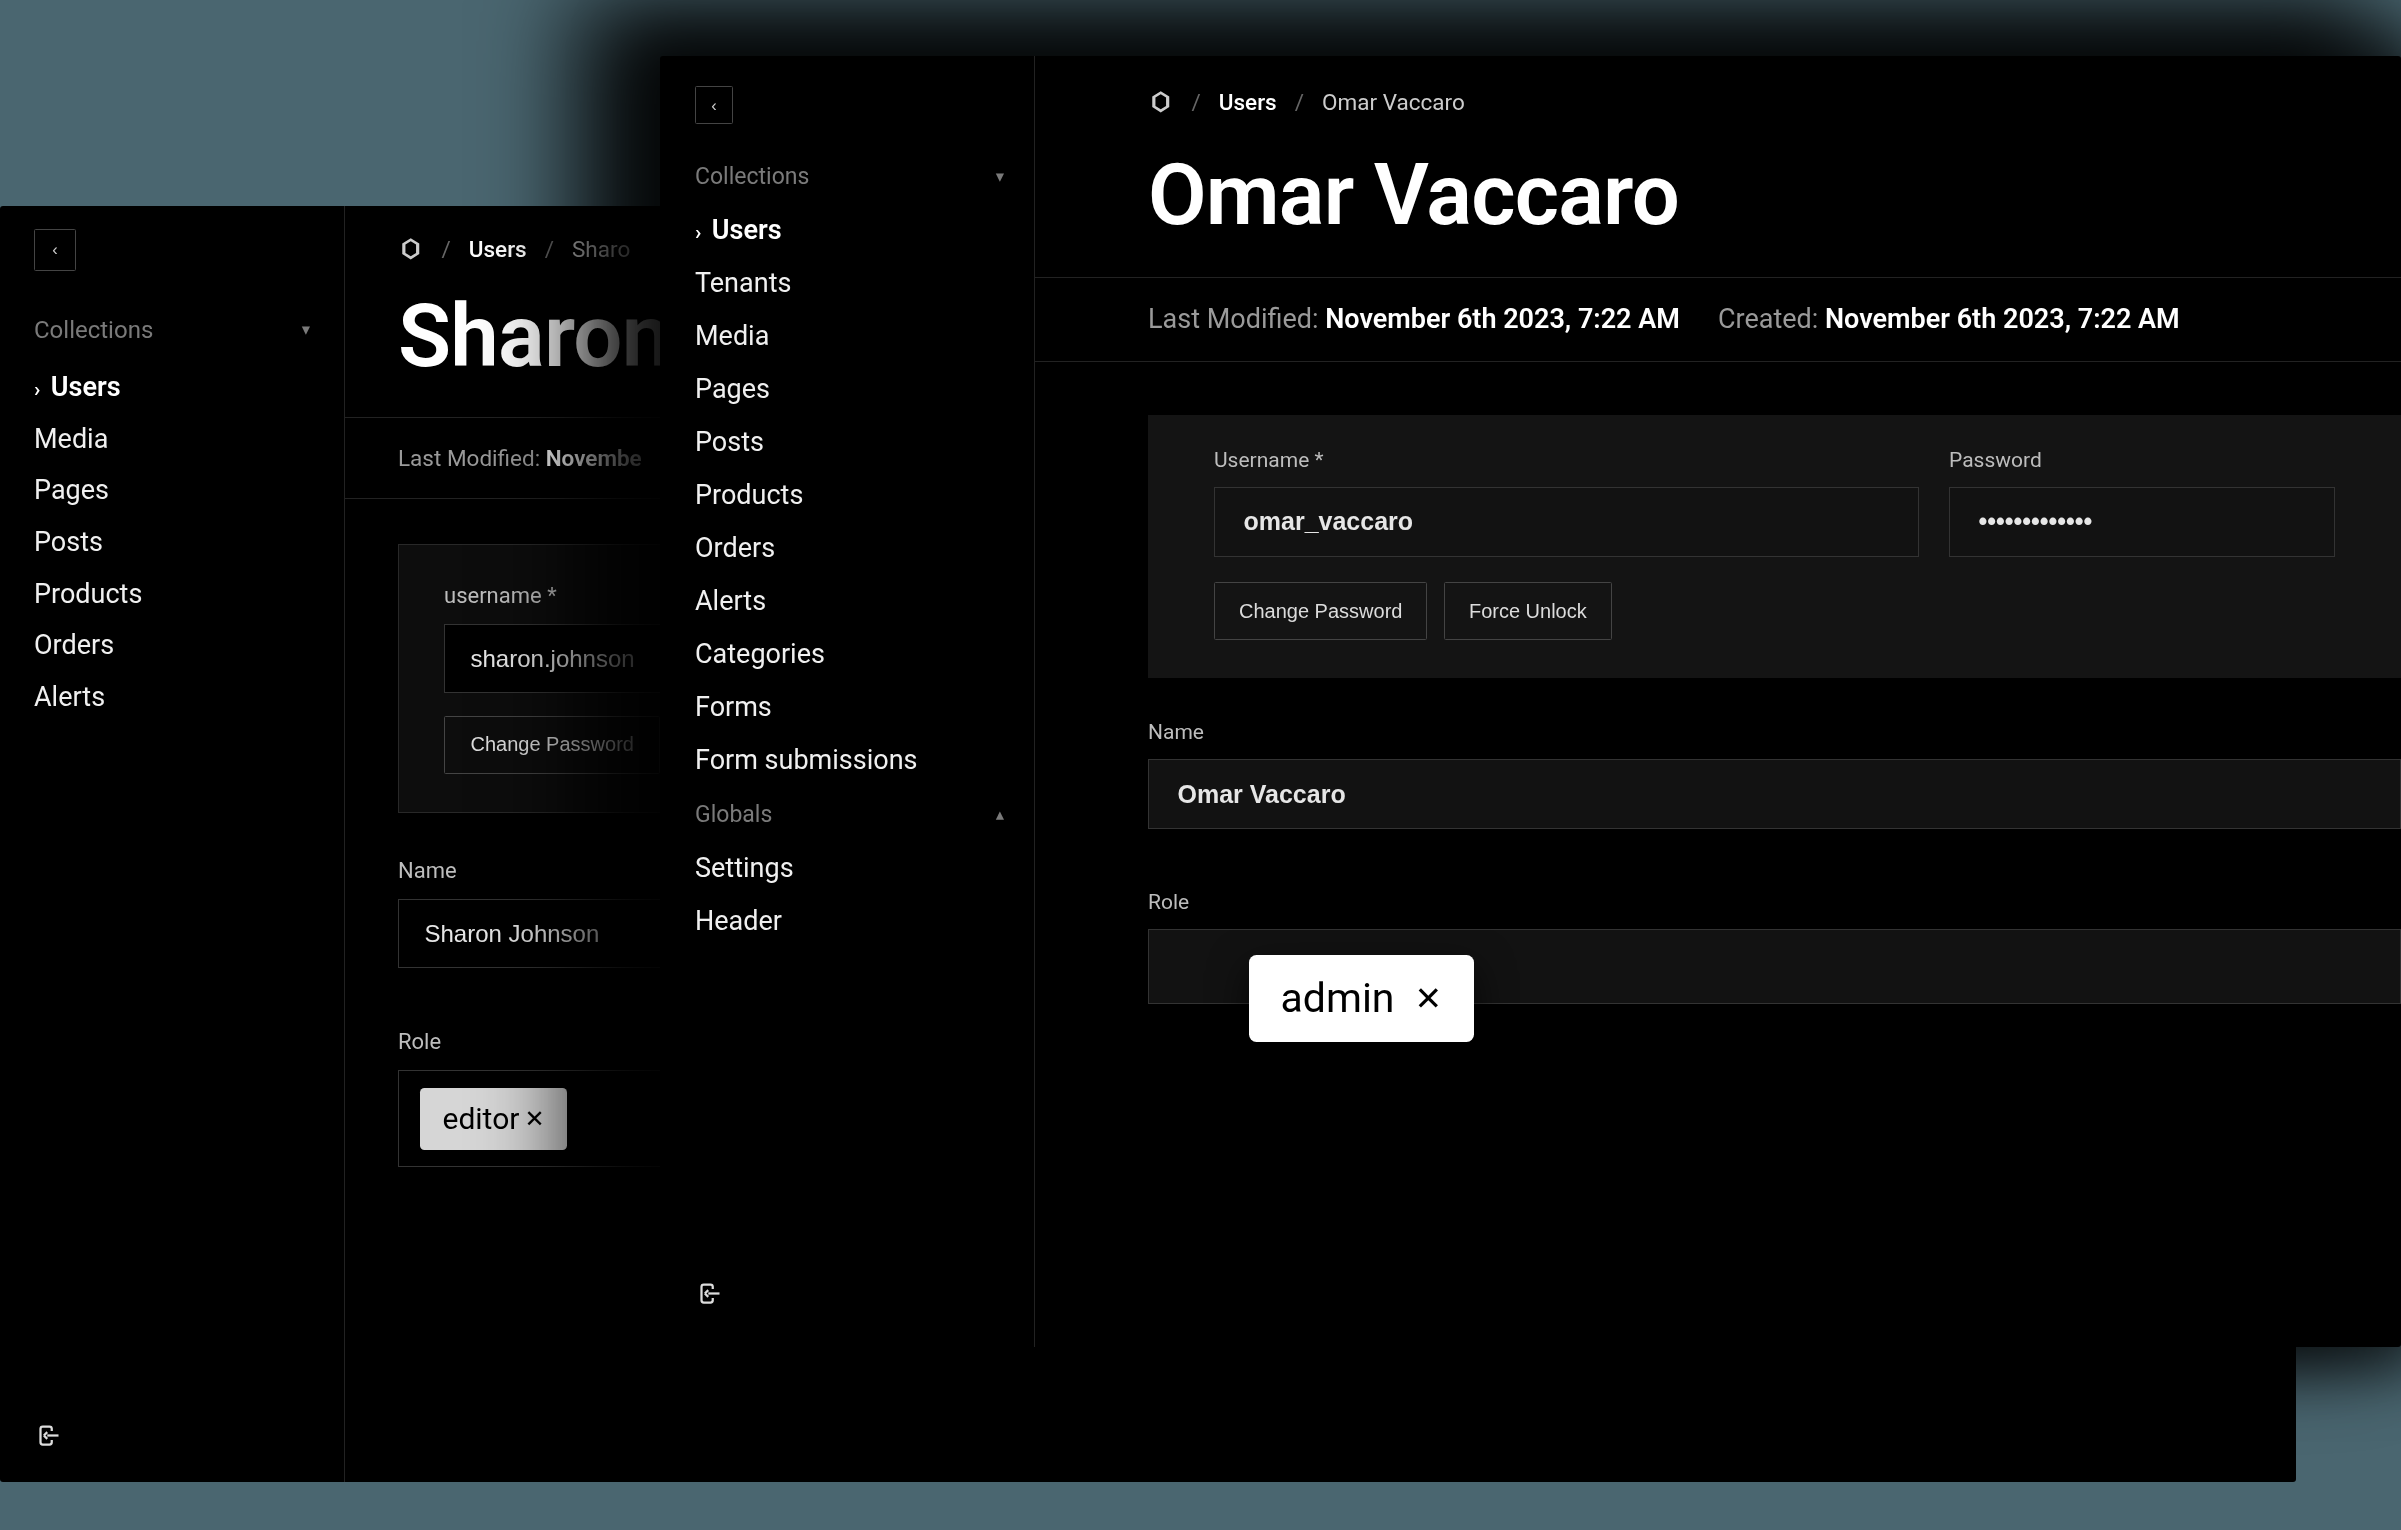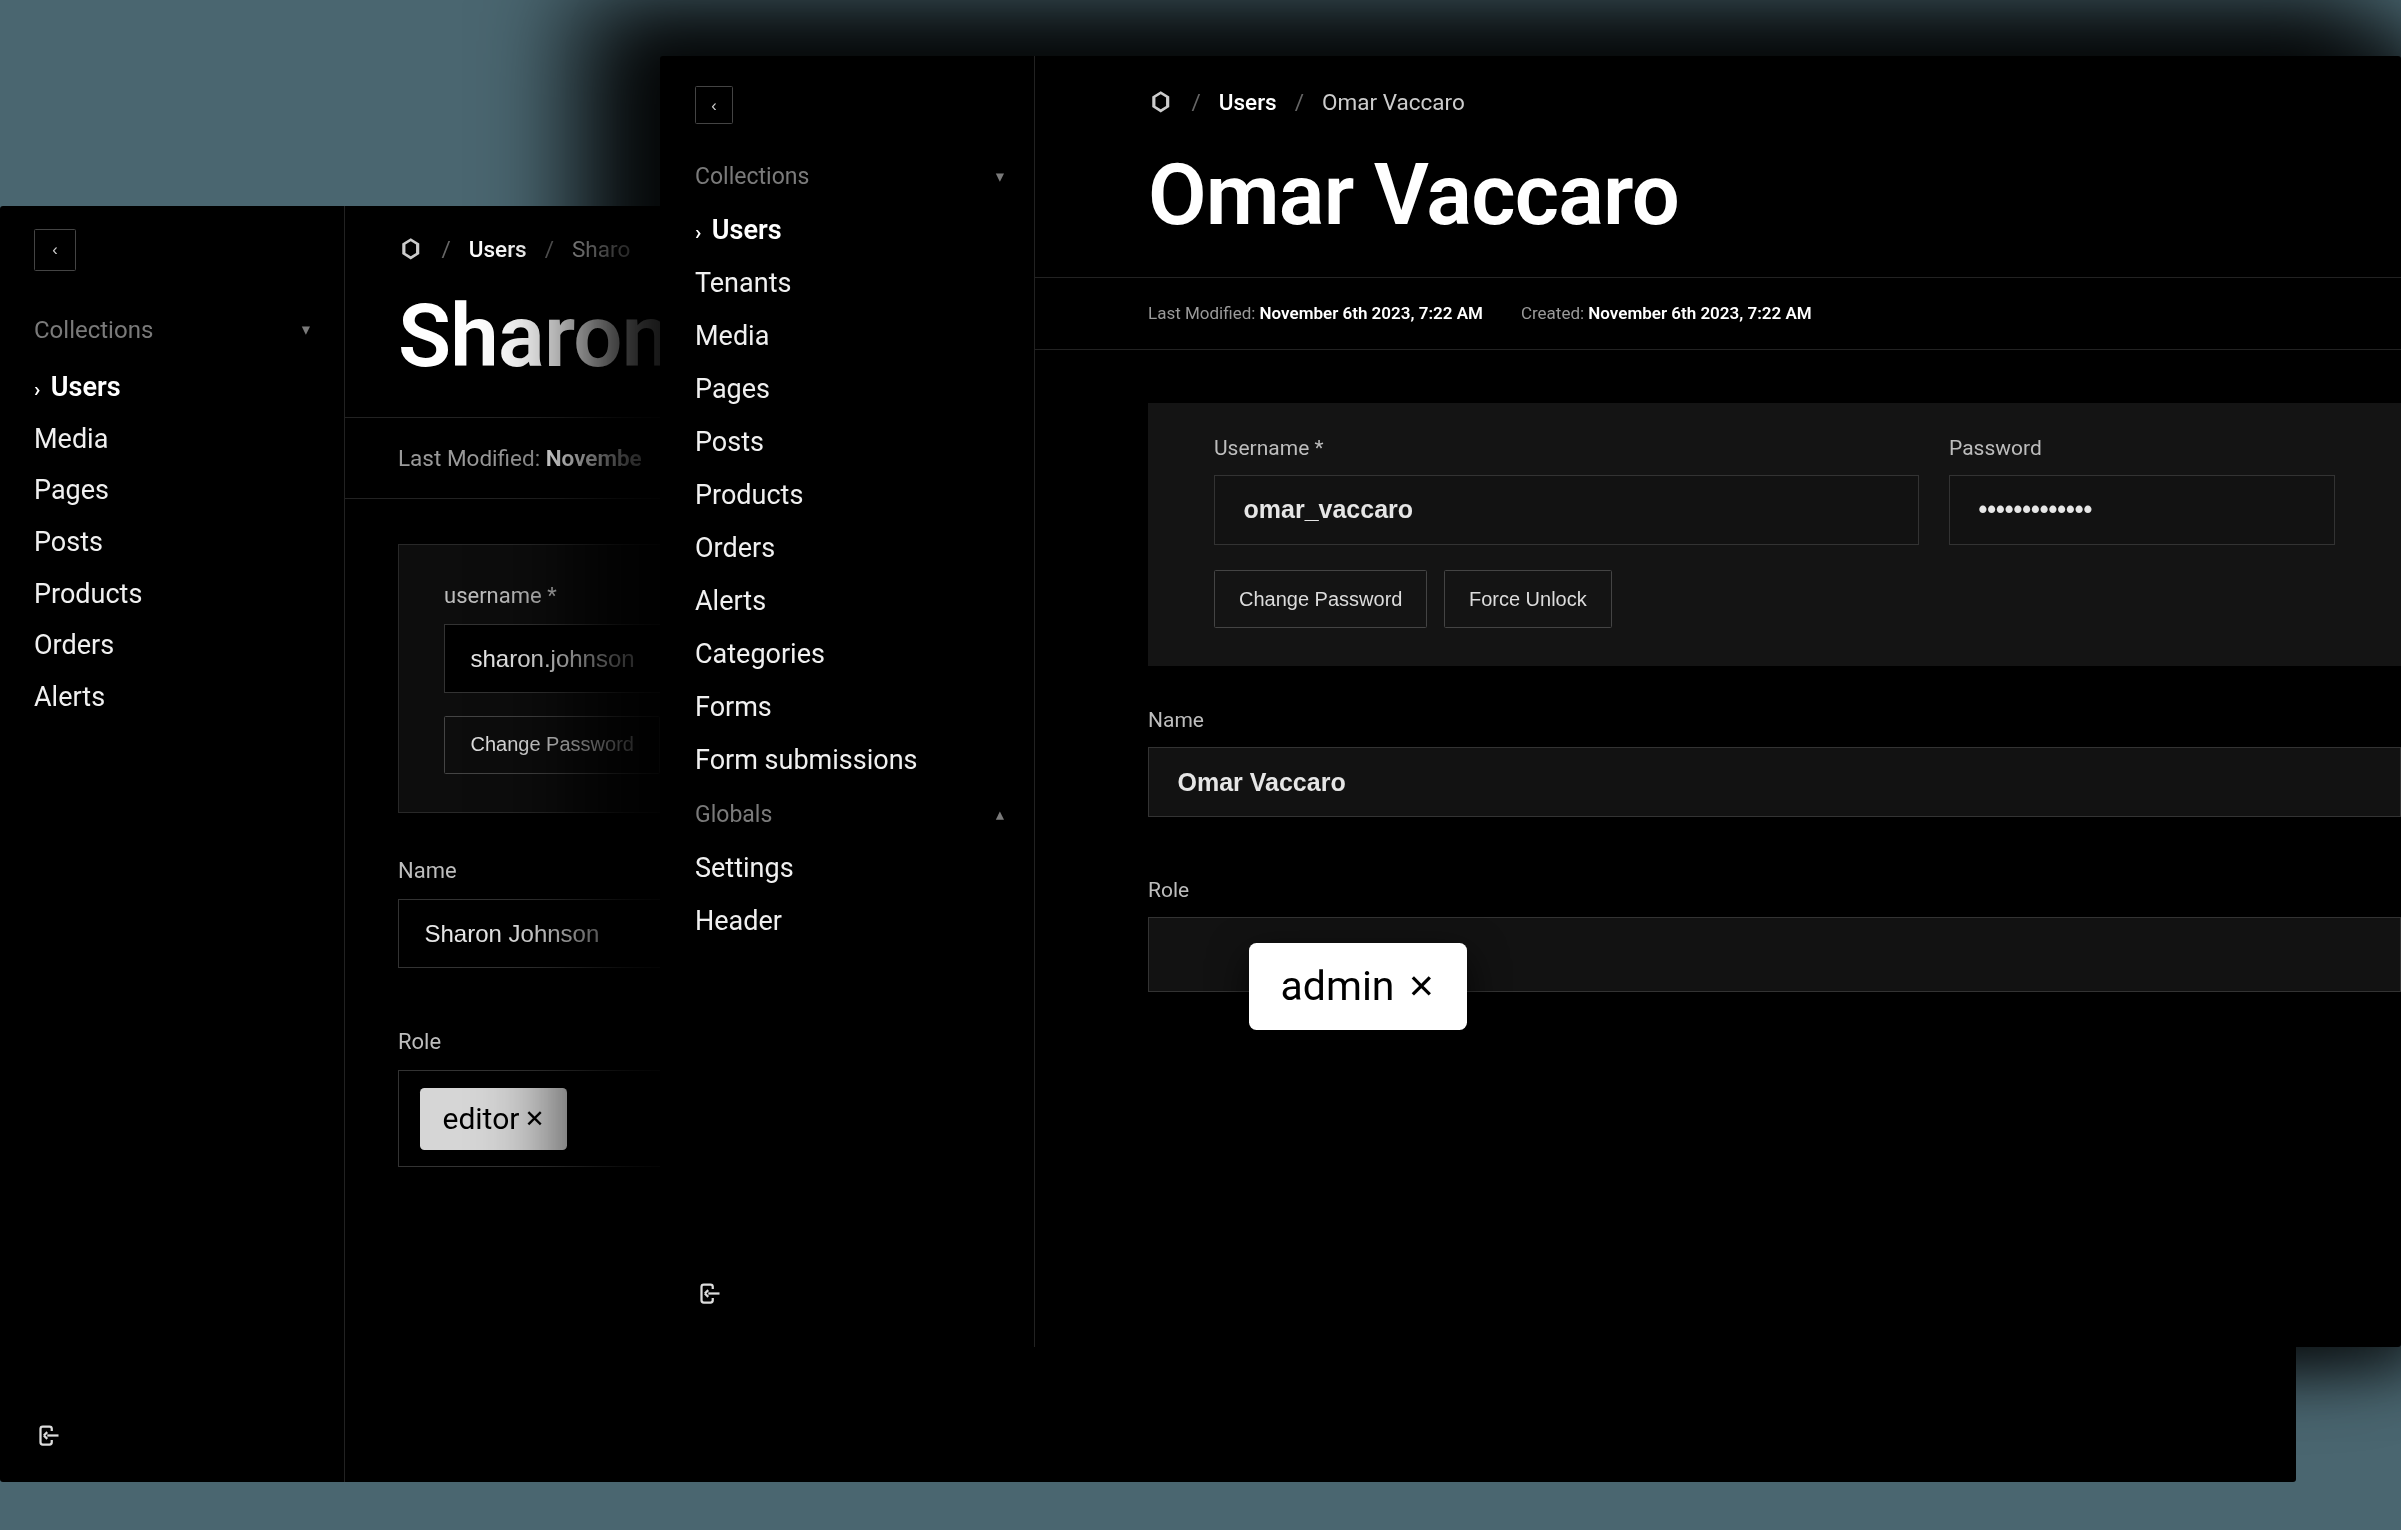--- a/index.html
+++ b/index.html
@@ -192,21 +192,21 @@
   display: flex;
   flex-direction: column;
 }
 .window-front .main { flex: 1; }
 
 .window-front .collapse-btn { width: 38px; height: 38px; margin-bottom: 39px; }
 .window-front .section-header { font-size: 23px; margin-bottom: 13.5px; padding-right: 30px;}
 .window-front .nav-item { font-size: 27px; padding: 10.5px 0; }
 .window-front .breadcrumb { padding: 33px 0 0 113px; font-size: 22.5px; }
 .window-front .page-title { font-size: 85px; padding: 30px 0 31.5px 113px; }
-.window-front .meta-row { padding: 25.5px 113px; font-size: 17px; display:flex; gap:38px;}
+.window-front .meta-row { padding: 25.5px 113px; font-size: 27px; display:flex; gap:38px;}
 .window-front .form-area { padding: 53px 0 0 113px; }
 
 .window-front .fieldset-box {
   background: #141414;
   border: none;
   padding: 33px 66px 38px 66px;
   margin-bottom: 42px;
 }
 .window-front .fieldset-row { display: flex; gap: 30px; }
 .window-front .fieldset-col { flex: 0 0 705px; }
@@ -232,21 +232,21 @@
   background: #121212;
   border: 0.8px solid #333;
   padding: 19.5px 22.5px;
   min-height: 75px;
 }
 
 .window-front .tag-pill-big {
   position: absolute;
   display: inline-flex;
   align-items: center;
-  gap: 13px;
+  gap: 20px;
   background: #fff;
   color: #000;
   font-size: 41px;
   padding: 19.5px 31.5px;
   border-radius: 7.5px;
   box-shadow: 0 13.5px 38px rgba(0,0,0,0.7);
 }
 .window-front .tag-pill-big .x { cursor: pointer; font-size: 33px; font-weight: 300; }
 
 .globals-section { margin-top: 14px; }

